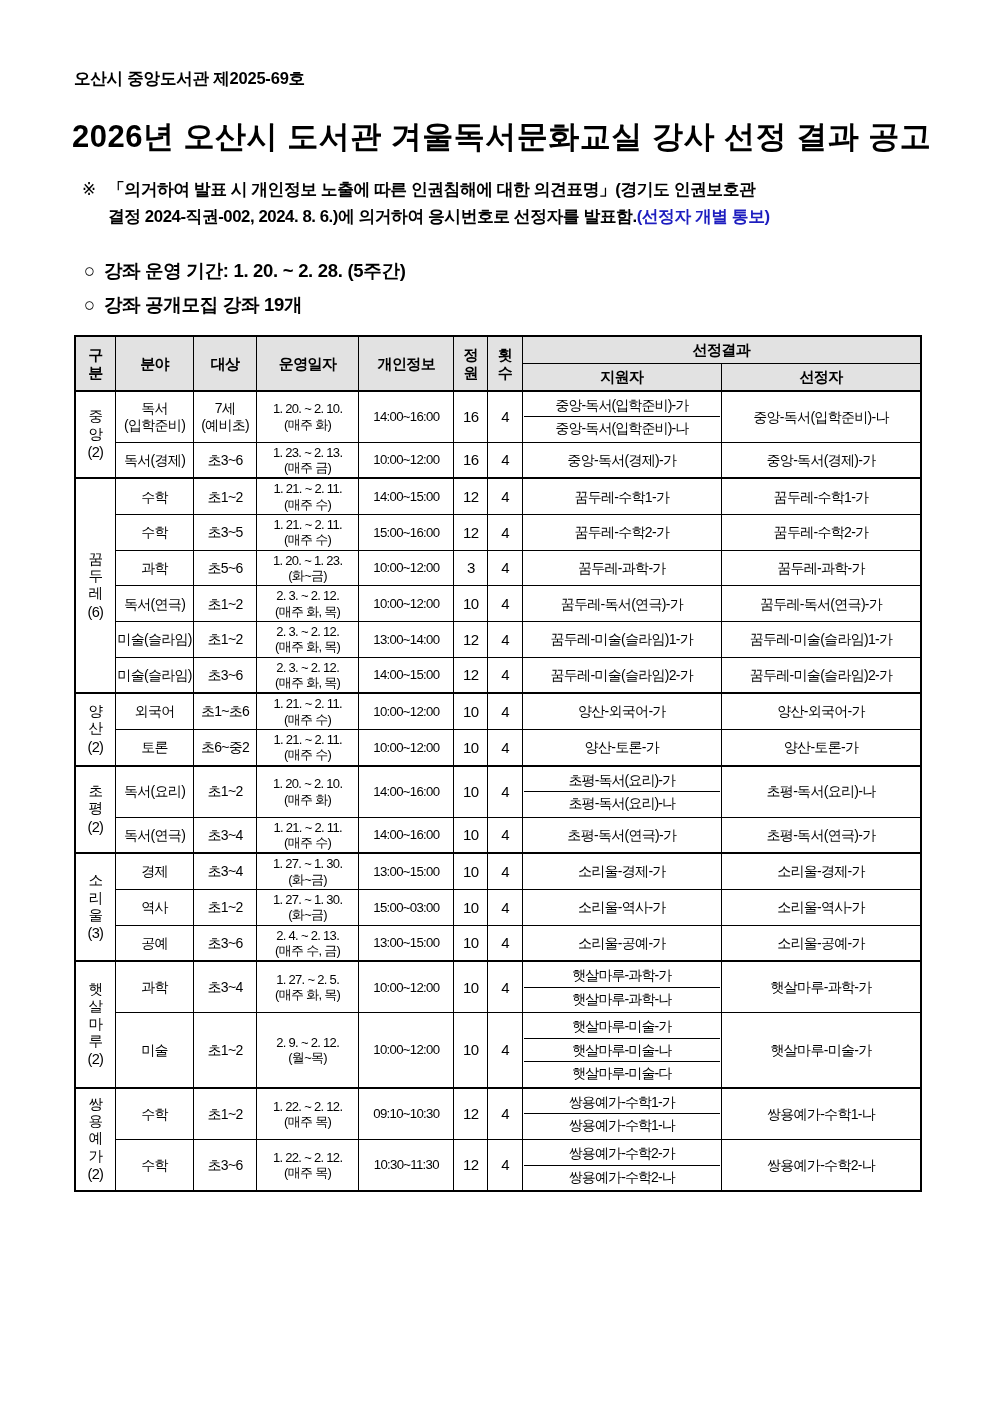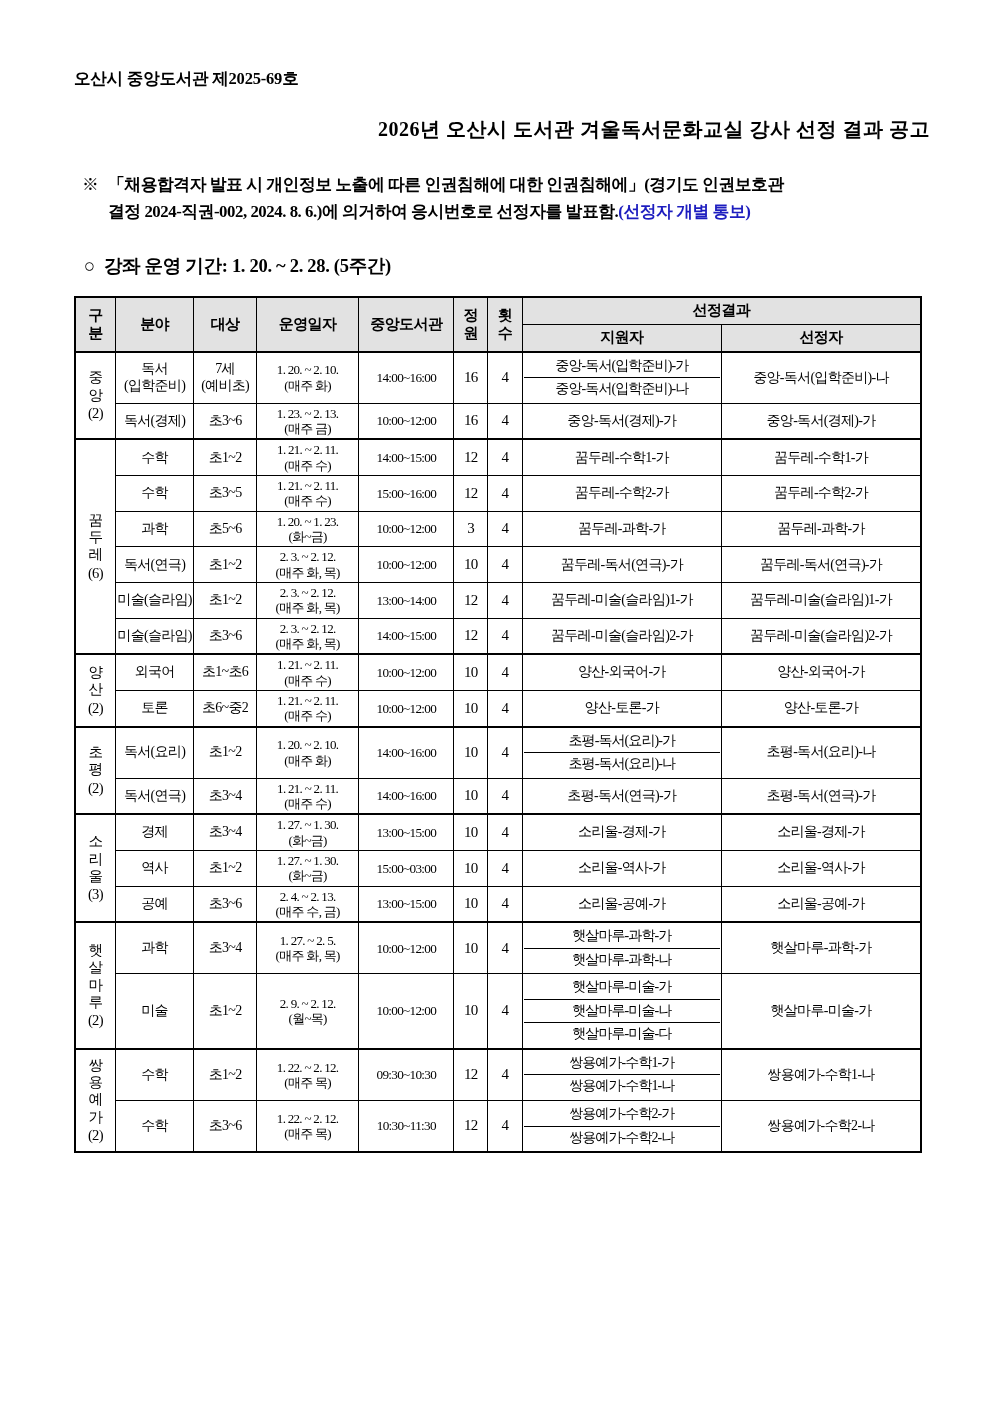--- a/index.html
+++ b/index.html
@@ -14,36 +14,35 @@
     color: #000000;
     position: relative;
     overflow: hidden;
   }
   .page {
     width: 992px;
     height: 1403px;
     box-sizing: border-box;
     padding: 68px 62px 0 72px;
     position: relative;
-    font-family: Liberation Serif, serif;
   }
 
   
   .doc-no {
     font-size: 16.5px;
     font-weight: 700;
     letter-spacing: -0.2px;
     margin: 0 0 26px 2px;
   }
   .doc-title {
-    font-size: 20px;
+    font-size: 31px;
     font-weight: 700;
     text-align: right;
     letter-spacing: 0.5px;
-    margin: 0 0 28px 0;
+    margin: 0 0 18px 0;
     white-space: nowrap;
   }
   .doc-subtitle {
     font-size: 16.8px;
     letter-spacing: -0.35px;
     text-align: center;
     margin: 0 0 34px 0;
     white-space: nowrap;
   }
 
@@ -165,27 +164,30 @@
 
 <div class="page">
 
   <div class="doc-no">오산시 중앙도서관 제2025-69호</div>
 
   <h1 class="doc-title">2026년 오산시 도서관 겨울독서문화교실 강사 선정 결과 공고</h1>
 
 
   <div class="notice">
     <span class="mark">※</span>
-    <span>「채용합격자 발표 시 개인정보 노출에 따른 인권침해에 대한 인권침해에」(경기도 인권보호관</span><br>
+    <span>「의거하여 발표 시 개인정보 노출에 따른 인권침해에 대한 의견표명」(경기도 인권보호관</span><br>
     <span>결정 2024-직권-002, 2024. 8. 6.)에 의거하여 응시번호로 선정자를 발표함.</span><span class="blue">(선정자 개별 통보)</span>
   </div>
 
   <div class="bullets">
     <div class="bullet">
       <span class="ring">○</span><span>강좌 운영 기간: 1. 20. ~ 2. 28. (5주간)</span>
+    </div>
+    <div class="bullet">
+      <span class="ring">○</span><span>강좌 공개모집 강좌 19개</span>
     </div>
   </div>
 
   <table class="grid">
     <colgroup>
       <col style="width:40px">
       <col style="width:78px">
       <col style="width:62px">
       <col style="width:102px">
       <col style="width:94px">
@@ -196,21 +198,21 @@
     </colgroup>
     <thead>
       <tr>
         <th rowspan="2" class="th-vert">
             <span>구</span>
             <span>분</span>
           </th>
         <th rowspan="2">분야</th>
         <th rowspan="2">대상</th>
         <th rowspan="2">운영일자</th>
-        <th rowspan="2">중앙도서관</th>
+        <th rowspan="2">개인정보</th>
         <th rowspan="2" class="th-vert">
             <span>정</span>
             <span>원</span>
           </th>
         <th rowspan="2" class="th-vert">
             <span>횟</span>
             <span>수</span>
           </th>
         <th colspan="2">선정결과</th>
       </tr>
@@ -455,21 +457,21 @@
           <td rowspan="2" class="grp bt-heavy">
             <span class="ch">쌍</span>
             <span class="ch">용</span>
             <span class="ch">예</span>
             <span class="ch">가</span>
             <span class="cnt">(2)</span>
           </td>
           <td class="field bt-heavy">수학</td>
           <td class="target bt-heavy">초1~2</td>
           <td class="date bt-heavy">1. 22. ~ 2. 12.<span class="l2">(매주 목)</span></td>
-          <td class="time bt-heavy">09:30~10:30</td>
+          <td class="time bt-heavy">09:10~10:30</td>
           <td class="num bt-heavy">12</td>
           <td class="num bt-heavy">4</td>
           <td class="applicant-multi bt-heavy">
             <div class="applist">
               <div class="ai">쌍용예가-수학1-가</div>
               <div class="ai">쌍용예가-수학1-나</div>
             </div>
           </td>
           <td class="name bt-heavy">쌍용예가-수학1-나</td>
         </tr>

